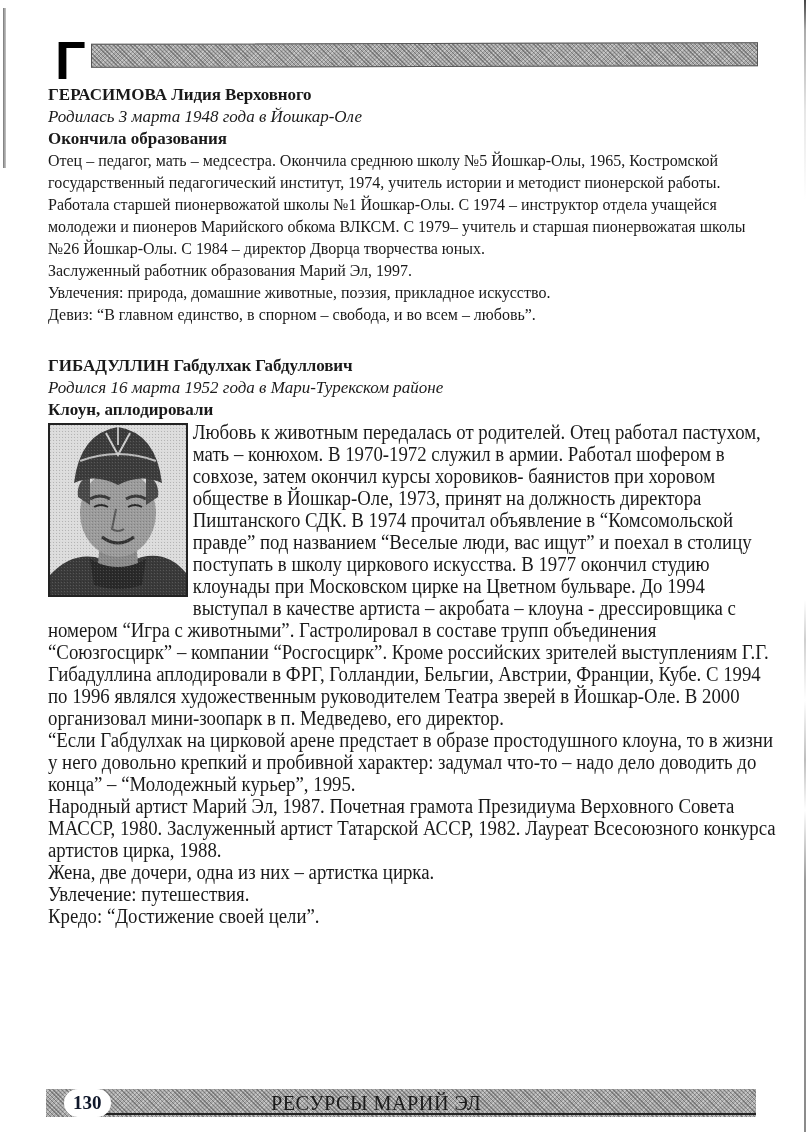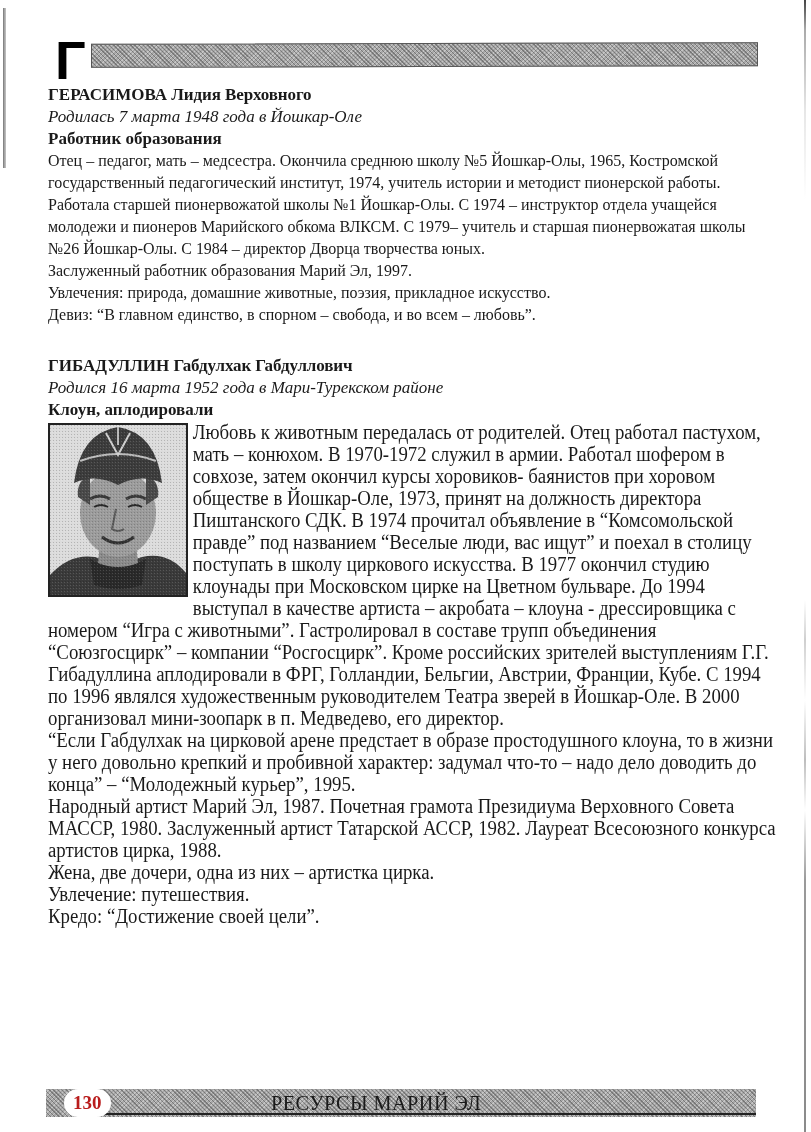--- a/index.html
+++ b/index.html
@@ -142,21 +142,21 @@
       position: absolute;
       left: 18px;
       top: 0px;
       height: 28px;
       padding: 0 9px;
       background: #ffffff;
       border-radius: 14px;
       font-weight: bold;
       font-size: 19px;
       line-height: 28px;
-      color: #b91c1c;
+      color: #0f172a;
     }
     .footer-title {
       position: absolute;
       left: 225px;
       top: 0;
       font-size: 22px;
       line-height: 28px;
       color: #1a1a1a;
       letter-spacing: 0.5px;
       transform: scaleX(0.92);
@@ -174,22 +174,22 @@
   <div class="section-bar dither"></div>
 </div>
 
 <div class="content">
 
   <div class="entry">
     <div class="name">
       <span class="surname">ГЕРАСИМОВА</span>
       <span>Лидия Верховного</span>
     </div>
-    <div class="birth">Родилась 7 марта 1948 года в Йошкар-Оле</div>
-    <div class="role">Работник образования</div>
+    <div class="birth">Родилась 3 марта 1948 года в Йошкар-Оле</div>
+    <div class="role">Окончила образования</div>
     <div class="bio-text" style="width:776px;">
       <p class="" style="margin:0">Отец – педагог, мать – медсестра. Окончила среднюю школу №5 Йошкар-Олы, 1965, Костромской государственный педагогический институт, 1974, учитель истории и методист пионерской работы. Работала старшей пионервожатой школы №1 Йошкар-Олы. С 1974 – инструктор отдела учащейся молодежи и пионеров Марийского обкома ВЛКСМ. С 1979– учитель и старшая пионервожатая школы №26 Йошкар-Олы. С 1984 – директор Дворца творчества юных.</p>
       <p style="margin:0">Заслуженный работник образования Марий Эл, 1997.</p>
       <p style="margin:0">Увлечения: природа, домашние животные, поэзия, прикладное искусство.</p>
       <p style="margin:0">Девиз: “В главном единство, в спорном – свобода, и во всем – любовь”.</p>
     </div>
   </div>
 
   <div class="entry" style="margin-top:29px;">
     <div class="name">

